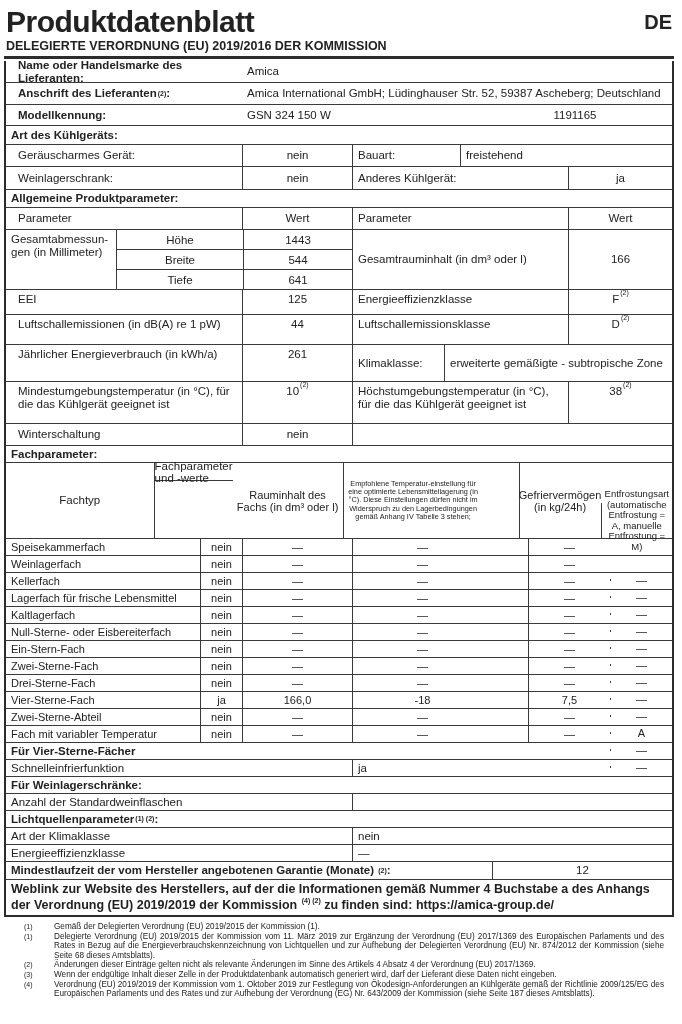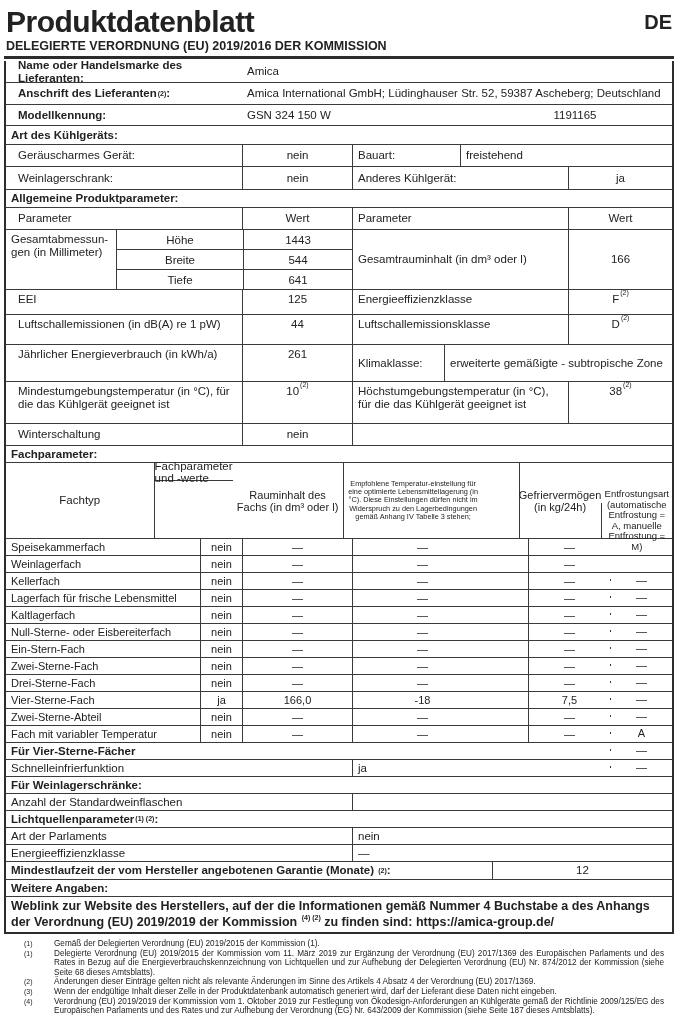--- a/index.html
+++ b/index.html
@@ -332,36 +332,33 @@
       </div>
 
       <div class="r h17">
         <div class="c b">
             <span>Lichtquellenparameter</span>
             <sup>(1) (2)</sup>
             <span>:</span>
           </div>
       </div>
       <div class="r h17">
-        <div class="c" style="width:346px">Art der Parlaments</div>
+        <div class="c" style="width:346px">Art der Klimaklasse</div>
         <div class="c bl" style="flex:1">nein</div>
       </div>
       <div class="r h17">
         <div class="c" style="width:346px">Energieeffizienzklasse</div>
         <div class="c bl" style="flex:1">—</div>
       </div>
 
       <div class="r h18">
         <div class="c wWar b"><span>Mindestlaufzeit der vom Hersteller angebotenen Garantie (Monate)</span>&nbsp;<sup>(2)</sup><span>:</span></div>
         <div class="c bl ctr" style="flex:1">12</div>
       </div>
 
-      <div class="r h17">
-        <div class="c b">Weitere Angaben:</div>
-      </div>
       <div class="r h36">
         <div class="weblink"><span>Weblink zur Website des Herstellers, auf der die Informationen gemäß Nummer 4 Buchstabe a des Anhangs der Verordnung (EU) 2019/2019 der Kommission</span> <sup>(4) (2)</sup> <span>zu finden sind: https://amica-group.de/</span></div>
       </div>
 
     </div>
 
     <div class="footnotes">
       <div class="fn">
         <div class="m">(1)</div>
         <div class="t">Gemäß der Delegierten Verordnung (EU) 2019/2015 der Kommission (1).</div>

